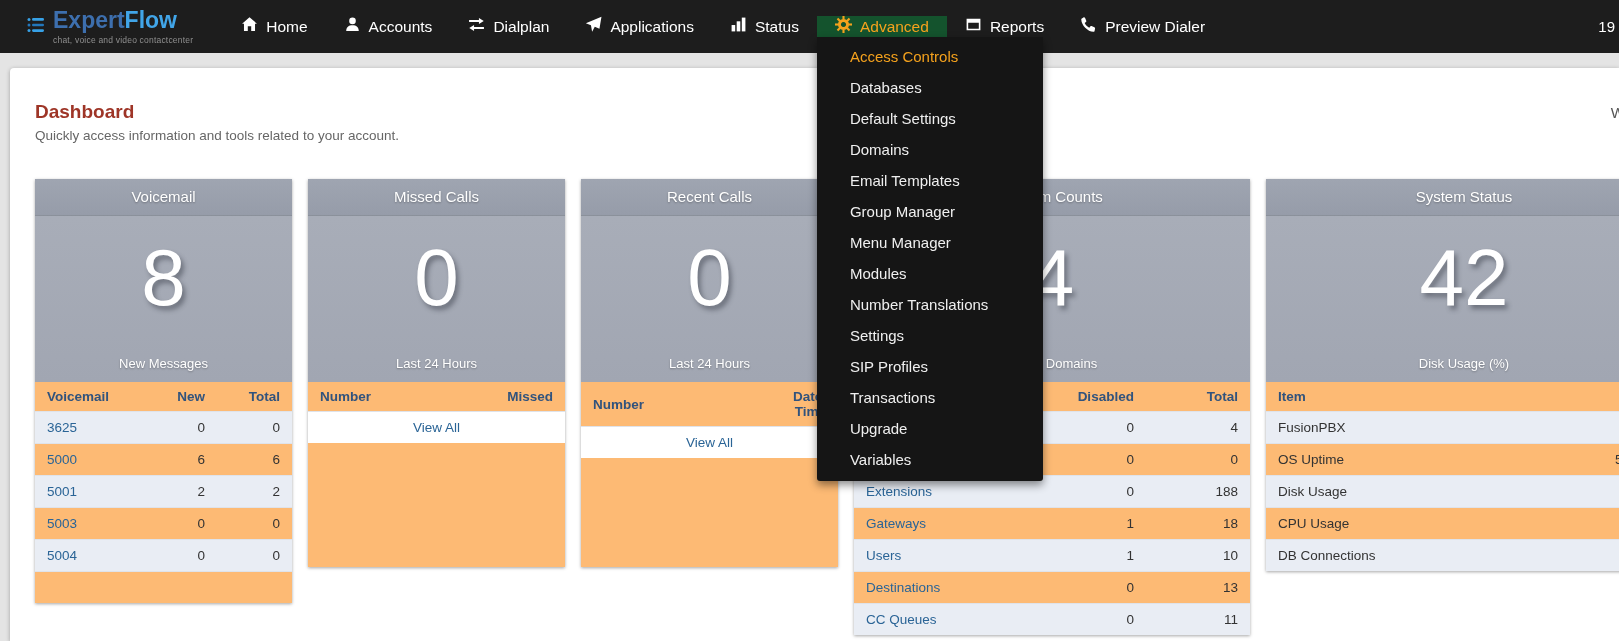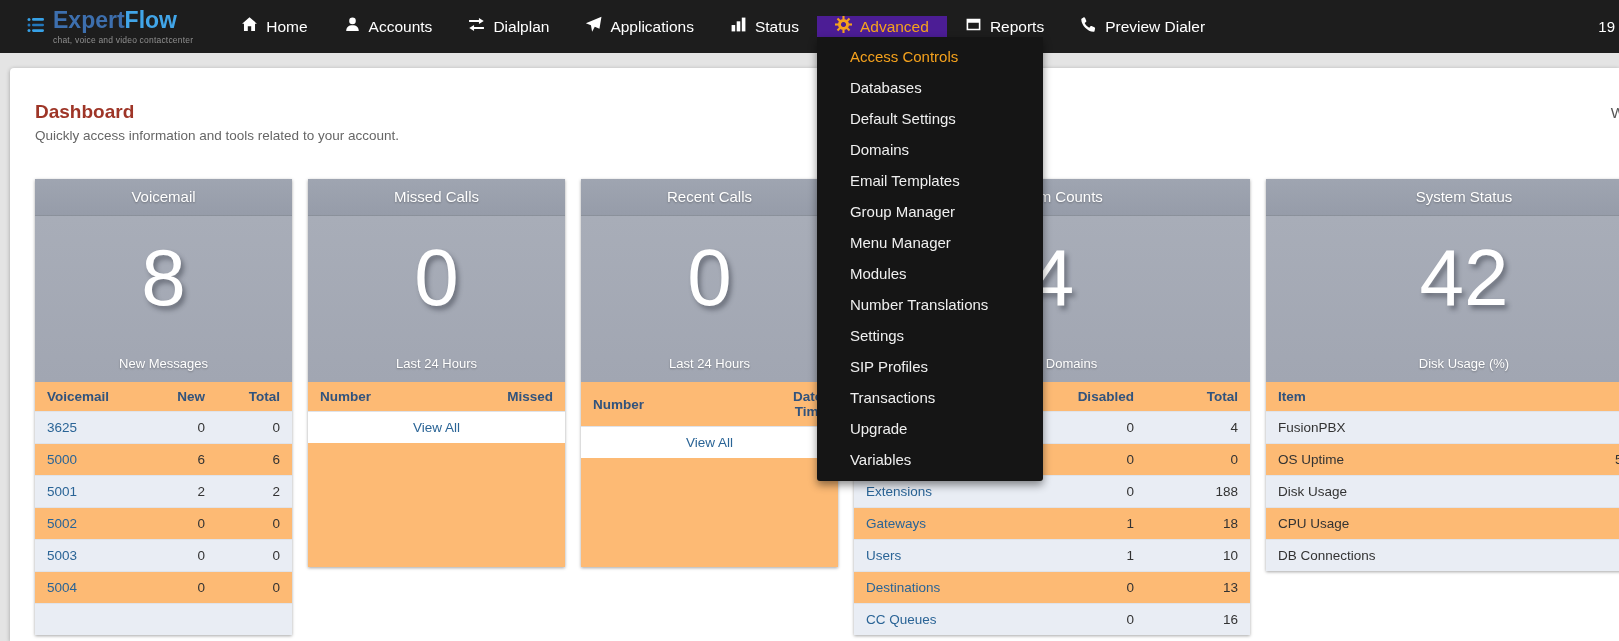--- a/index.html
+++ b/index.html
@@ -7,21 +7,21 @@
   
   .navbar{position:relative;height:53px;background:#1d1d1d;display:flex;align-items:stretch;z-index:50;}
   .brand{display:flex;align-items:center;padding-left:27px;margin-right:30px;gap:8px;cursor:pointer;}
   .brand-name{font-size:23px;font-weight:bold;line-height:1;}
   .brand-primary{color:#3d6fae;}
   .brand-secondary{color:#41a5e8;font-weight:bold;}
   .brand-tagline{font-size:8.5px;color:#8f8f8f;margin-top:3px;letter-spacing:.2px;}
   .nav{display:flex;list-style:none;margin:0;padding:0;align-items:center;}
   .nav-item{display:flex;align-items:center;gap:8px;padding:0 18px;font-size:15.5px;color:#fff;cursor:pointer;white-space:nowrap;}
   .nav-item svg{width:17px;height:17px;fill:currentColor;}
-  .nav-item.active{background:#4c1d95;color:#f5a21d;position:relative;}
+  .nav-item.active{background:#14532d;color:#f5a21d;position:relative;}
   .nav-right{position:absolute;right:4px;top:0;height:53px;display:flex;align-items:center;color:#fff;font-size:15px;}
   
   .dropdown{position:absolute;top:100%;left:0;width:194px;margin:0;padding:4px 16px 6px;list-style:none;
     background:#151515;border-radius:0 0 3px 3px;box-shadow:0 4px 8px rgba(0,0,0,.45);}
   .dd-item{padding:7px 17px;font-size:15px;color:#efefef;cursor:pointer;font-weight:normal;}
   .dd-item.hl{color:#f5a21d;}
   
   .panel{position:relative;margin:15px 0 0 10px;width:1609px;height:573px;background:#fff;
     border-radius:4px 0 0 0;box-shadow:0 1px 4px rgba(0,0,0,.3);}
   .page-head{padding:33px 0 0 25px;position:relative;}
@@ -188,25 +188,20 @@
               <td style="text-align: left;"><a class="lnk">5000</a></td>
               <td style="text-align: right;">6</td>
               <td style="text-align: right;">6</td>
             </tr>
             <tr>
               <td style="text-align: left;"><a class="lnk">5001</a></td>
               <td style="text-align: right;">2</td>
               <td style="text-align: right;">2</td>
             </tr>
             <tr>
-              <td style="text-align: left;"><a class="lnk">5002</a></td>
-              <td style="text-align: right;">0</td>
-              <td style="text-align: right;">0</td>
-            </tr>
-            <tr>
               <td style="text-align: left;"><a class="lnk">5003</a></td>
               <td style="text-align: right;">0</td>
               <td style="text-align: right;">0</td>
             </tr>
             <tr>
               <td style="text-align: left;"><a class="lnk">5004</a></td>
               <td style="text-align: right;">0</td>
               <td style="text-align: right;">0</td>
             </tr>
             <tr>
@@ -301,21 +296,21 @@
               <td style="text-align: right;">10</td>
             </tr>
             <tr>
               <td style="text-align: left;"><a class="lnk">Destinations</a></td>
               <td style="text-align: right;">0</td>
               <td style="text-align: right;">13</td>
             </tr>
             <tr>
               <td style="text-align: left;"><a class="lnk">CC Queues</a></td>
               <td style="text-align: right;">0</td>
-              <td style="text-align: right;">16</td>
+              <td style="text-align: right;">11</td>
             </tr>
           </tbody>
         </table>
     </section>
 
     <section class="card c4">
       <div class="card-title">System Status</div>
       <div class="hero">
         <div class="big">42</div>
         <div class="cap">Disk Usage (%)</div>

